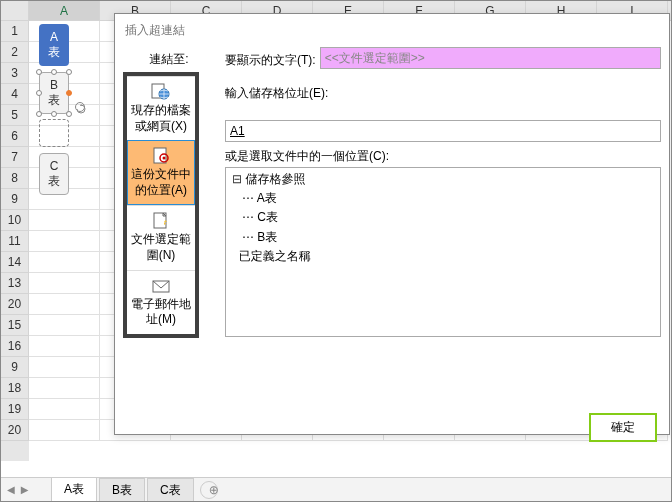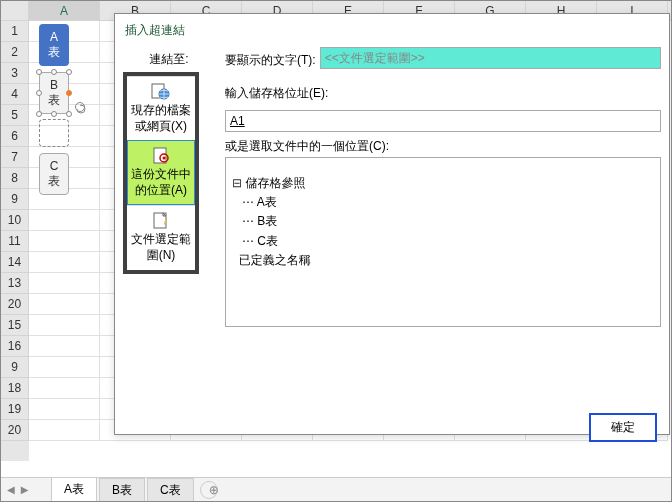--- a/index.html
+++ b/index.html
@@ -27,37 +27,37 @@
 .shape-a { left: 10px; top: 3px; width: 30px; height: 42px; background: #4472c4; }
 .shape-b { left: 10px; top: 51px; width: 30px; height: 42px; background: #f2f2f2; color: #333; border: 1px solid #aaa; }
 .shape-c { left: 10px; top: 132px; width: 30px; height: 42px; background: #f2f2f2; color: #333; border: 1px solid #aaa; }
 .shape-b .h1 { top:-4px; left:-4px;} .shape-b .h2 { top:-4px; left:11px;} .shape-b .h3 { top:-4px; right:-4px;}
 .shape-b .h4 { top:17px; left:-4px;} .shape-b .h5 { top:17px; right:-4px;}
 .shape-b .h6 { bottom:-4px; left:-4px;} .shape-b .h7 { bottom:-4px; left:11px;} .shape-b .h8 { bottom:-4px; right:-4px;}
 .shape-b .h5 { background: #ed7d31; border-color:#ed7d31; }
 
 
 .dialog { position: absolute; left: 113px; top: 12px; width: 556px; height: 422px; background: #fff; border: 1px solid #888; box-shadow: 0 2px 8px rgba(0,0,0,0.15); }
-.dlg-title { padding: 8px 10px; font-size: 12px; color: #14532d; }
+.dlg-title { padding: 8px 10px; font-size: 12px; color: #737373; }
 .dlg-body { display: flex; padding: 0 8px 8px 8px; height: 358px; }
 .linkto-col { width: 76px; border: 4px solid #404040; display: flex; flex-direction: column; }
 .linkto-label { font-size: 12px; padding: 4px 2px; text-align: center; }
 .linkto-item { padding: 6px 2px; text-align: center; border-top: 1px solid #ddd; line-height: 1.3; cursor: pointer; font-size: 11px; }
-.linkto-item.sel { background: #bef264; border: 1px solid #2a8dd4; }
+.linkto-item.sel { background: #fdba74; border: 1px solid #2a8dd4; }
 .linkto-icon { display: block; margin: 0 auto 2px; width: 20px; height: 18px; }
 .main-col { flex: 1; padding-left: 10px; }
 .row-field { display: flex; align-items: flex-end; margin-bottom: 6px; }
 .row-field label { font-size: 12px; margin-right: 4px; }
 .row-field input { flex: 1; border: 1px solid #aaa; padding: 2px 4px; font-size: 12px; height: 22px; }
 .row-field input::placeholder { color: #888; }
-.tree-box { border: 1px solid #aaa; height: 170px; padding: 16px 6px; margin-top: 2px; overflow: auto; font-size: 12px; line-height: 1.6; }
+.tree-box { border: 1px solid #aaa; height: 170px; padding: 2px 6px; margin-top: 2px; overflow: auto; font-size: 12px; line-height: 1.6; }
 .tree-node { white-space: pre; cursor: pointer; }
 .tree-node .exp { color: #333; }
 .dlg-footer { text-align: right; padding: 8px 12px; }
-.btn-ok { border: 2px solid #1d4ed8; background: #fff; padding: 4px 20px; cursor: pointer; font-size: 12px; }
+.btn-ok { border: 2px solid #84cc16; background: #fff; padding: 4px 20px; cursor: pointer; font-size: 12px; }
 
 
 .sheet-bar { position: absolute; left: 0; bottom: 0; right: 0; height: 24px; background: #f3f3f3; border-top: 1px solid #ccc; display: flex; align-items: center; padding-left: 50px; }
 .nav-arrows { position: absolute; left: 4px; display: flex; gap: 2px; }
 .nav-arrows span { color: #888; font-size: 10px; padding: 2px; cursor: pointer; }
 .tab { padding: 3px 12px; border: 1px solid #ccc; border-bottom: none; background: #e6e6e6; margin-right: 2px; cursor: pointer; font-size: 12px; }
 .tab.active { background: #fff; border-bottom: 2px solid #217346; }
 .tab-add { padding: 2px 8px; color: #888; cursor: pointer; border: 1px solid #ccc; border-radius: 50%; width: 18px; height: 18px; line-height: 13px; text-align: center; margin-left: 4px; }
 
 .dashed { border: 1px dashed #888 !important; background: transparent !important; }
@@ -378,38 +378,45 @@
           <span>這份文件中的位置(A)</span>
         </div>
         <div class="linkto-item">
           <svg class="linkto-icon" viewBox="0 0 20 18">
               <rect x="3" y="1" width="12" height="15" fill="#fff" stroke="#666"></rect>
               <path d="M12 1 L15 4 L12 4 Z" fill="#ddd" stroke="#666"></path>
               <path d="M13 10 l3 0 l-1.5 -2 z l0 3 l2 -1.5 z" fill="#f0c040"></path>
             </svg>
           <span>文件選定範圍(N)</span>
         </div>
+        <div class="linkto-item">
+          <svg class="linkto-icon" viewBox="0 0 20 18">
+              <rect x="2" y="4" width="16" height="11" fill="#fff" stroke="#666"></rect>
+              <path d="M2 4 L10 11 L18 4" fill="none" stroke="#666"></path>
+            </svg>
+          <span>電子郵件地址(M)</span>
+        </div>
       </div>
     </div>
     <div class="main-col">
       <div class="row-field">
         <label>要顯示的文字(T):</label>
-        <input type="text" disabled="" style="background: #5eead4;" placeholder="&lt;&lt;文件選定範圍&gt;&gt;">
+        <input type="text" disabled="" style="background: #f0abfc;" placeholder="&lt;&lt;文件選定範圍&gt;&gt;">
       </div>
       <div style="height:10px;"></div>
       <label>輸入儲存格位址(E):</label>
-      <div class="row-field" style="margin-top:8px;text-decoration:underline;">
+      <div class="row-field" style="margin-top:18px;text-decoration:underline;">
         <input type="text" value="A1" style="">
       </div>
       <label>或是選取文件中的一個位置(C):</label>
       <div class="tree-box">
         <div class="tree-node"><span class="exp">⊟ </span><span>儲存格參照</span></div>
         <div class="tree-node">   ⋯ <span>A表</span></div>
+        <div class="tree-node">   ⋯ <span>C表</span></div>
         <div class="tree-node">   ⋯ <span>B表</span></div>
-        <div class="tree-node">   ⋯ <span>C表</span></div>
         <div class="tree-node">  <span>已定義之名稱</span></div>
       </div>
     </div>
   </div>
   <div class="dlg-footer">
     <button class="btn-ok">確定</button>
   </div>
 </div>
 
 <div class="sheet-bar">

